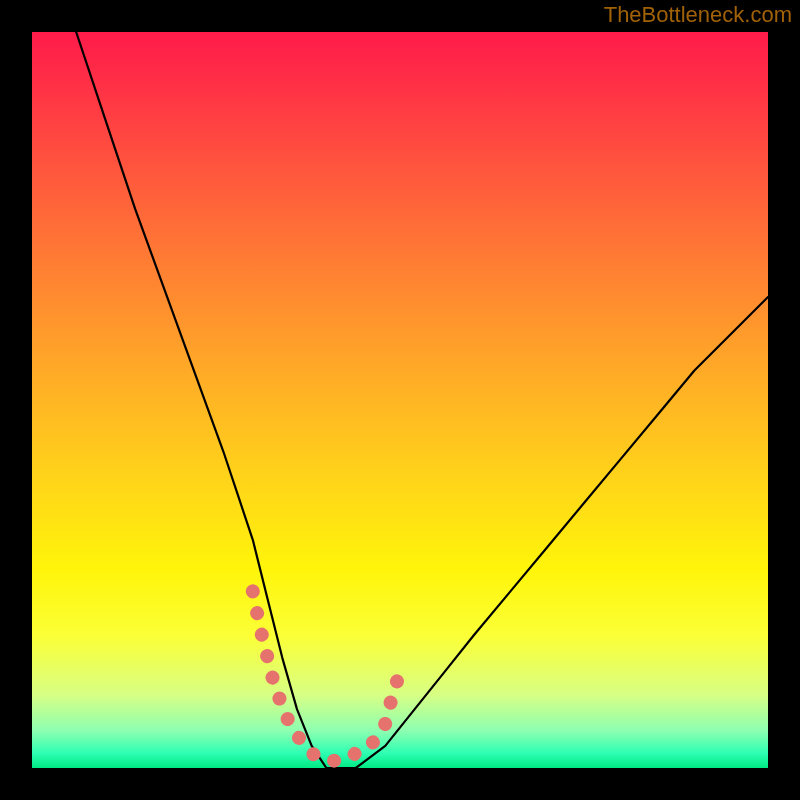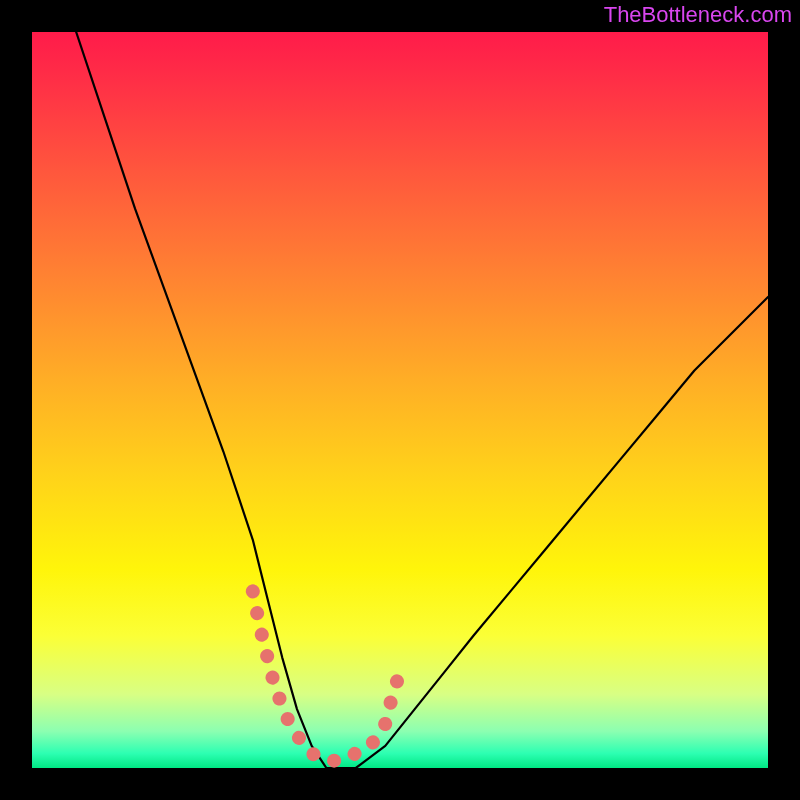--- a/index.html
+++ b/index.html
@@ -10,21 +10,21 @@
     width: 800px; height: 800px;
     background: #000000;
   }
   .watermark {
     position: absolute;
     top: 2px;
     right: 8px;
     font-family: Arial, Helvetica, sans-serif;
     font-size: 22px;
     font-weight: 500;
-    color: #d946ef;
+    color: #a16207;
     letter-spacing: 0px;
   }
   .plot {
     position: absolute;
     left: 32px;
     top: 32px;
     width: 736px;
     height: 736px;
   }
   .gradient {

